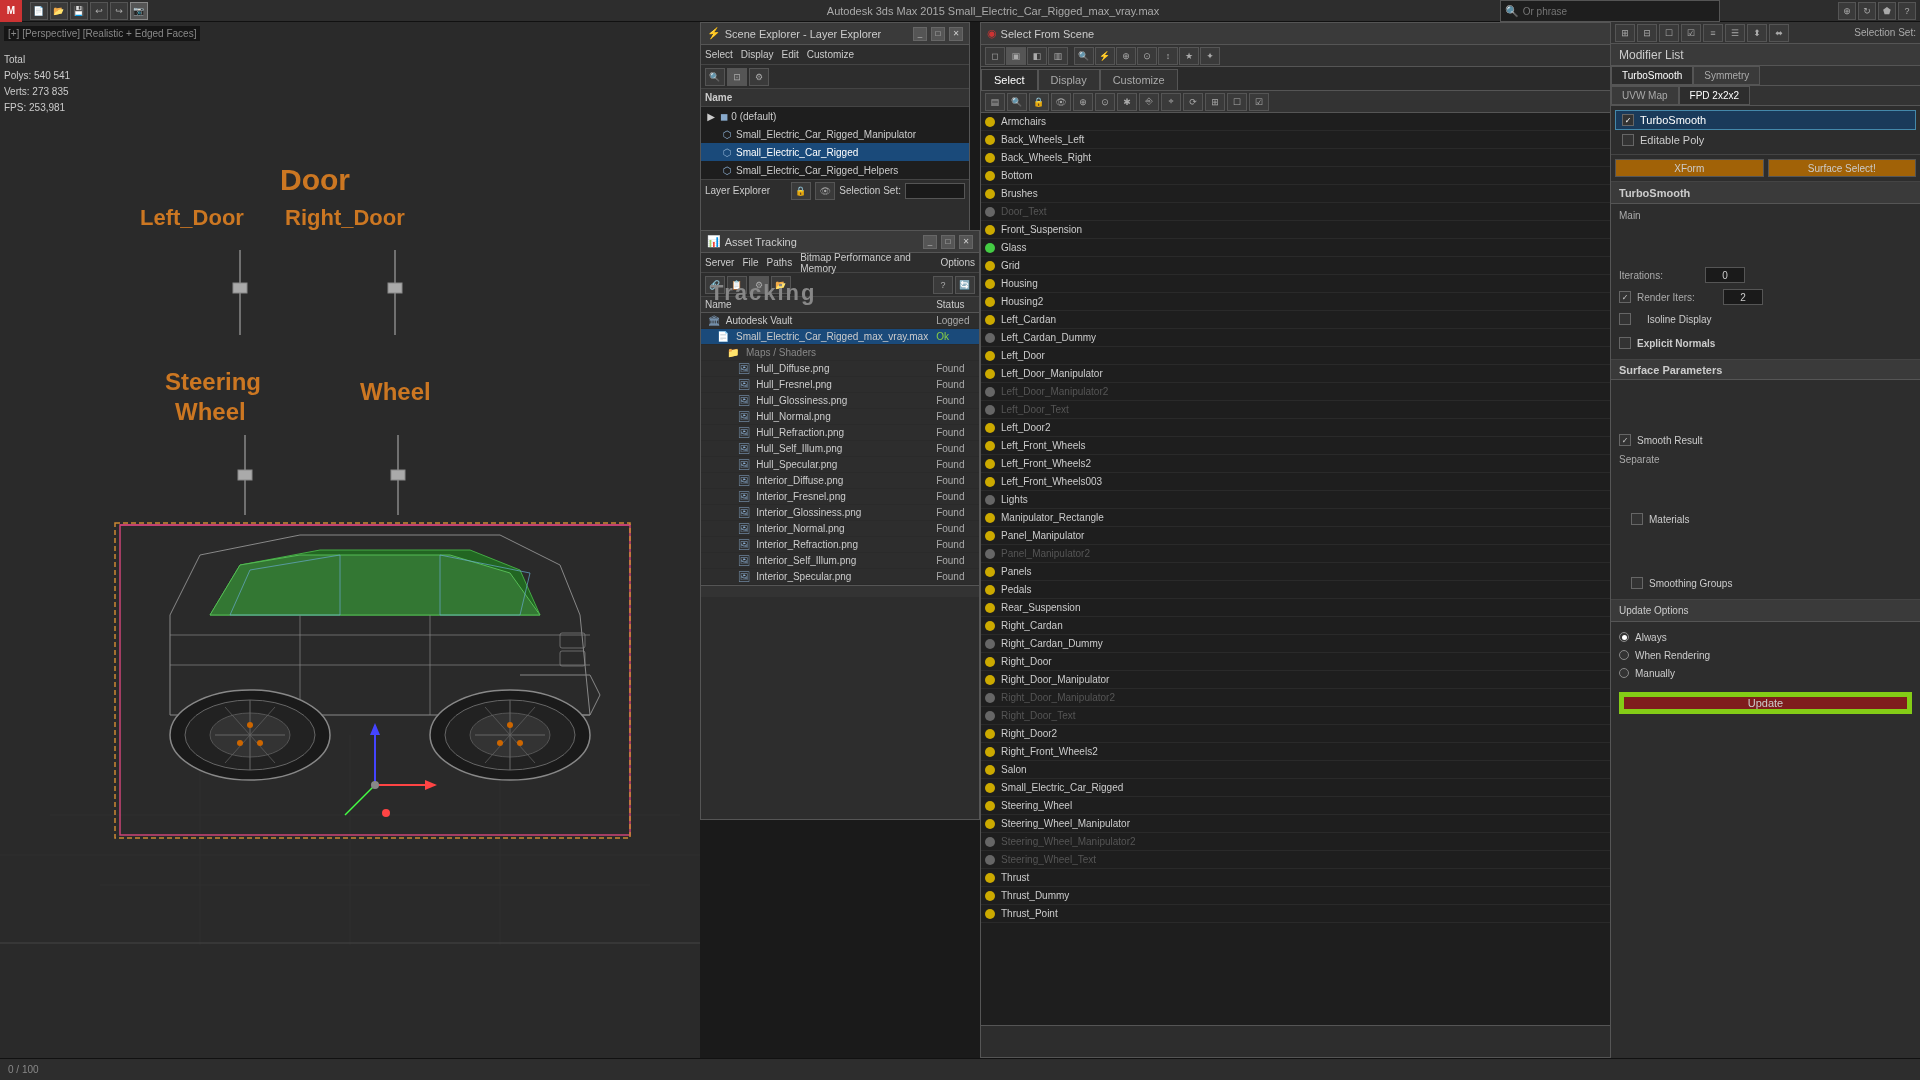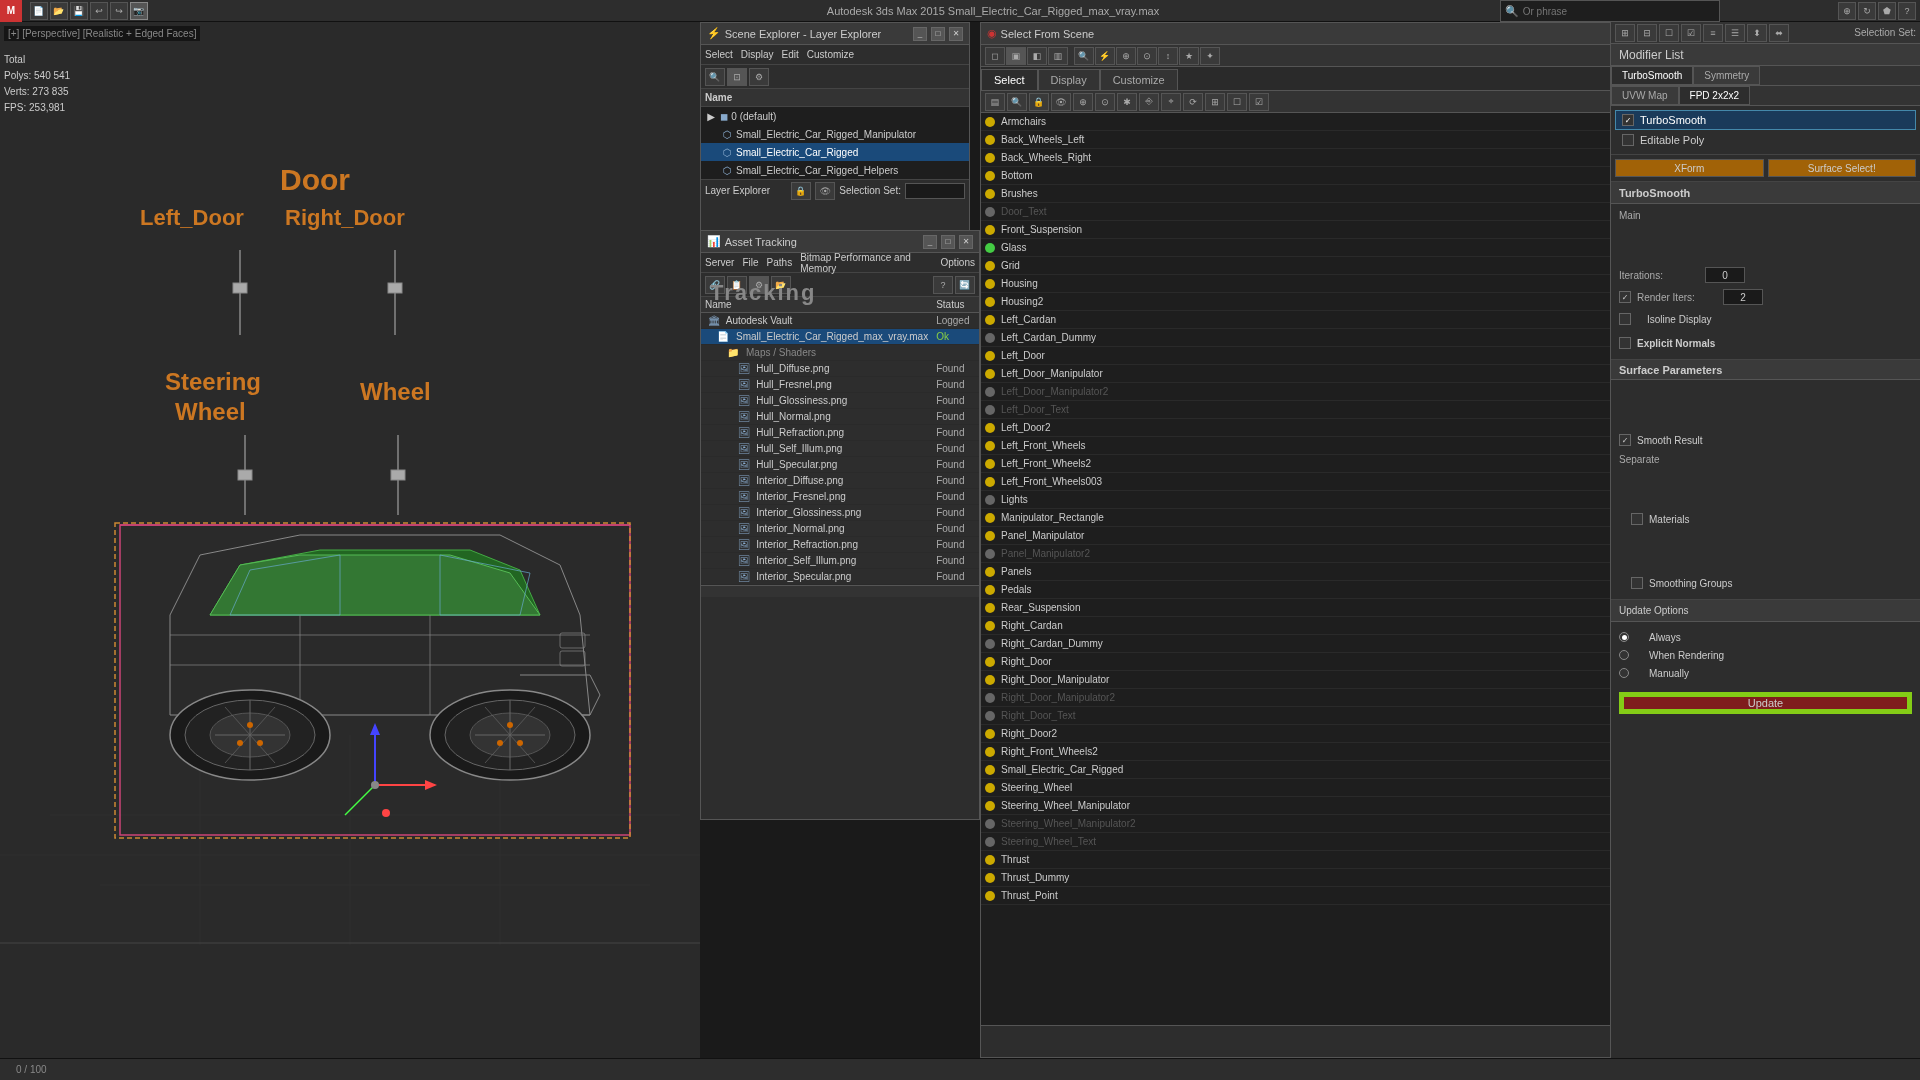--- a/index.html
+++ b/index.html
@@ -101,21 +101,21 @@
     }
 
     
     #status-bar {
       position: absolute;
       bottom: 0; left: 0; right: 0;
       height: 22px;
       background: #2d2d2d;
       border-top: 1px solid #111;
       display: flex; align-items: center;
-      padding: 0 16px;
+      padding: 0 8px;
       font-size: 10px;
       color: #888;
     }
 
     
     #scene-explorer {
       position: absolute;
       top: 22px; left: 700px;
       width: 270px;
       height: 210px;
@@ -462,21 +462,21 @@
       font-size: 11px;
       font-weight: bold;
       border-bottom: 1px solid #555;
       cursor: pointer;
     }
 
     .update-options {
       padding: 6px 8px;
     }
     .radio-row {
-      display: flex; align-items: center; gap: 20px;
+      display: flex; align-items: center; gap: 6px;
       height: 18px; font-size: 10px;
     }
     .radio-btn {
       width: 10px; height: 10px;
       border-radius: 50%;
       border: 1px solid #888;
       background: #333;
       display: flex; align-items: center; justify-content: center;
     }
     .radio-btn.selected::after {
@@ -1114,20 +1114,25 @@
     <span class="obj-name">Right_Door2</span>
     <span class="obj-count">7638</span>
   </div>
           <div class="obj-row">
     <div class="obj-dot dot-yellow"></div>
     <span class="obj-name">Right_Front_Wheels2</span>
     <span class="obj-count">698</span>
   </div>
           <div class="obj-row">
     <div class="obj-dot dot-yellow"></div>
+    <span class="obj-name">Salon</span>
+    <span class="obj-count">9819</span>
+  </div>
+          <div class="obj-row">
+    <div class="obj-dot dot-yellow"></div>
     <span class="obj-name">Small_Electric_Car_Rigged</span>
     <span class="obj-count"></span>
   </div>
           <div class="obj-row">
     <div class="obj-dot dot-yellow"></div>
     <span class="obj-name">Steering_Wheel</span>
     <span class="obj-count">2866</span>
   </div>
           <div class="obj-row">
     <div class="obj-dot dot-yellow"></div>

